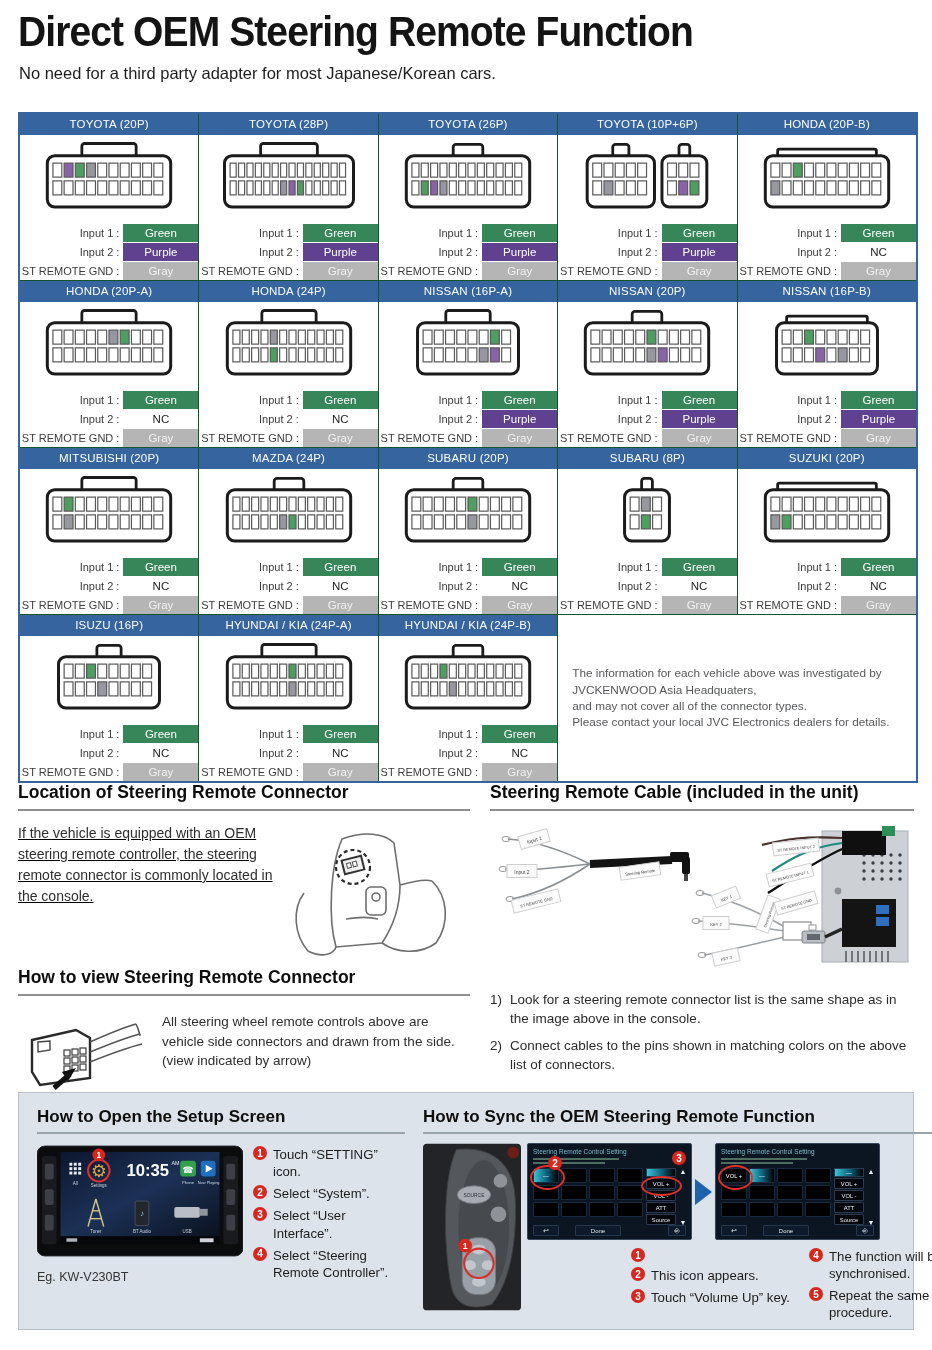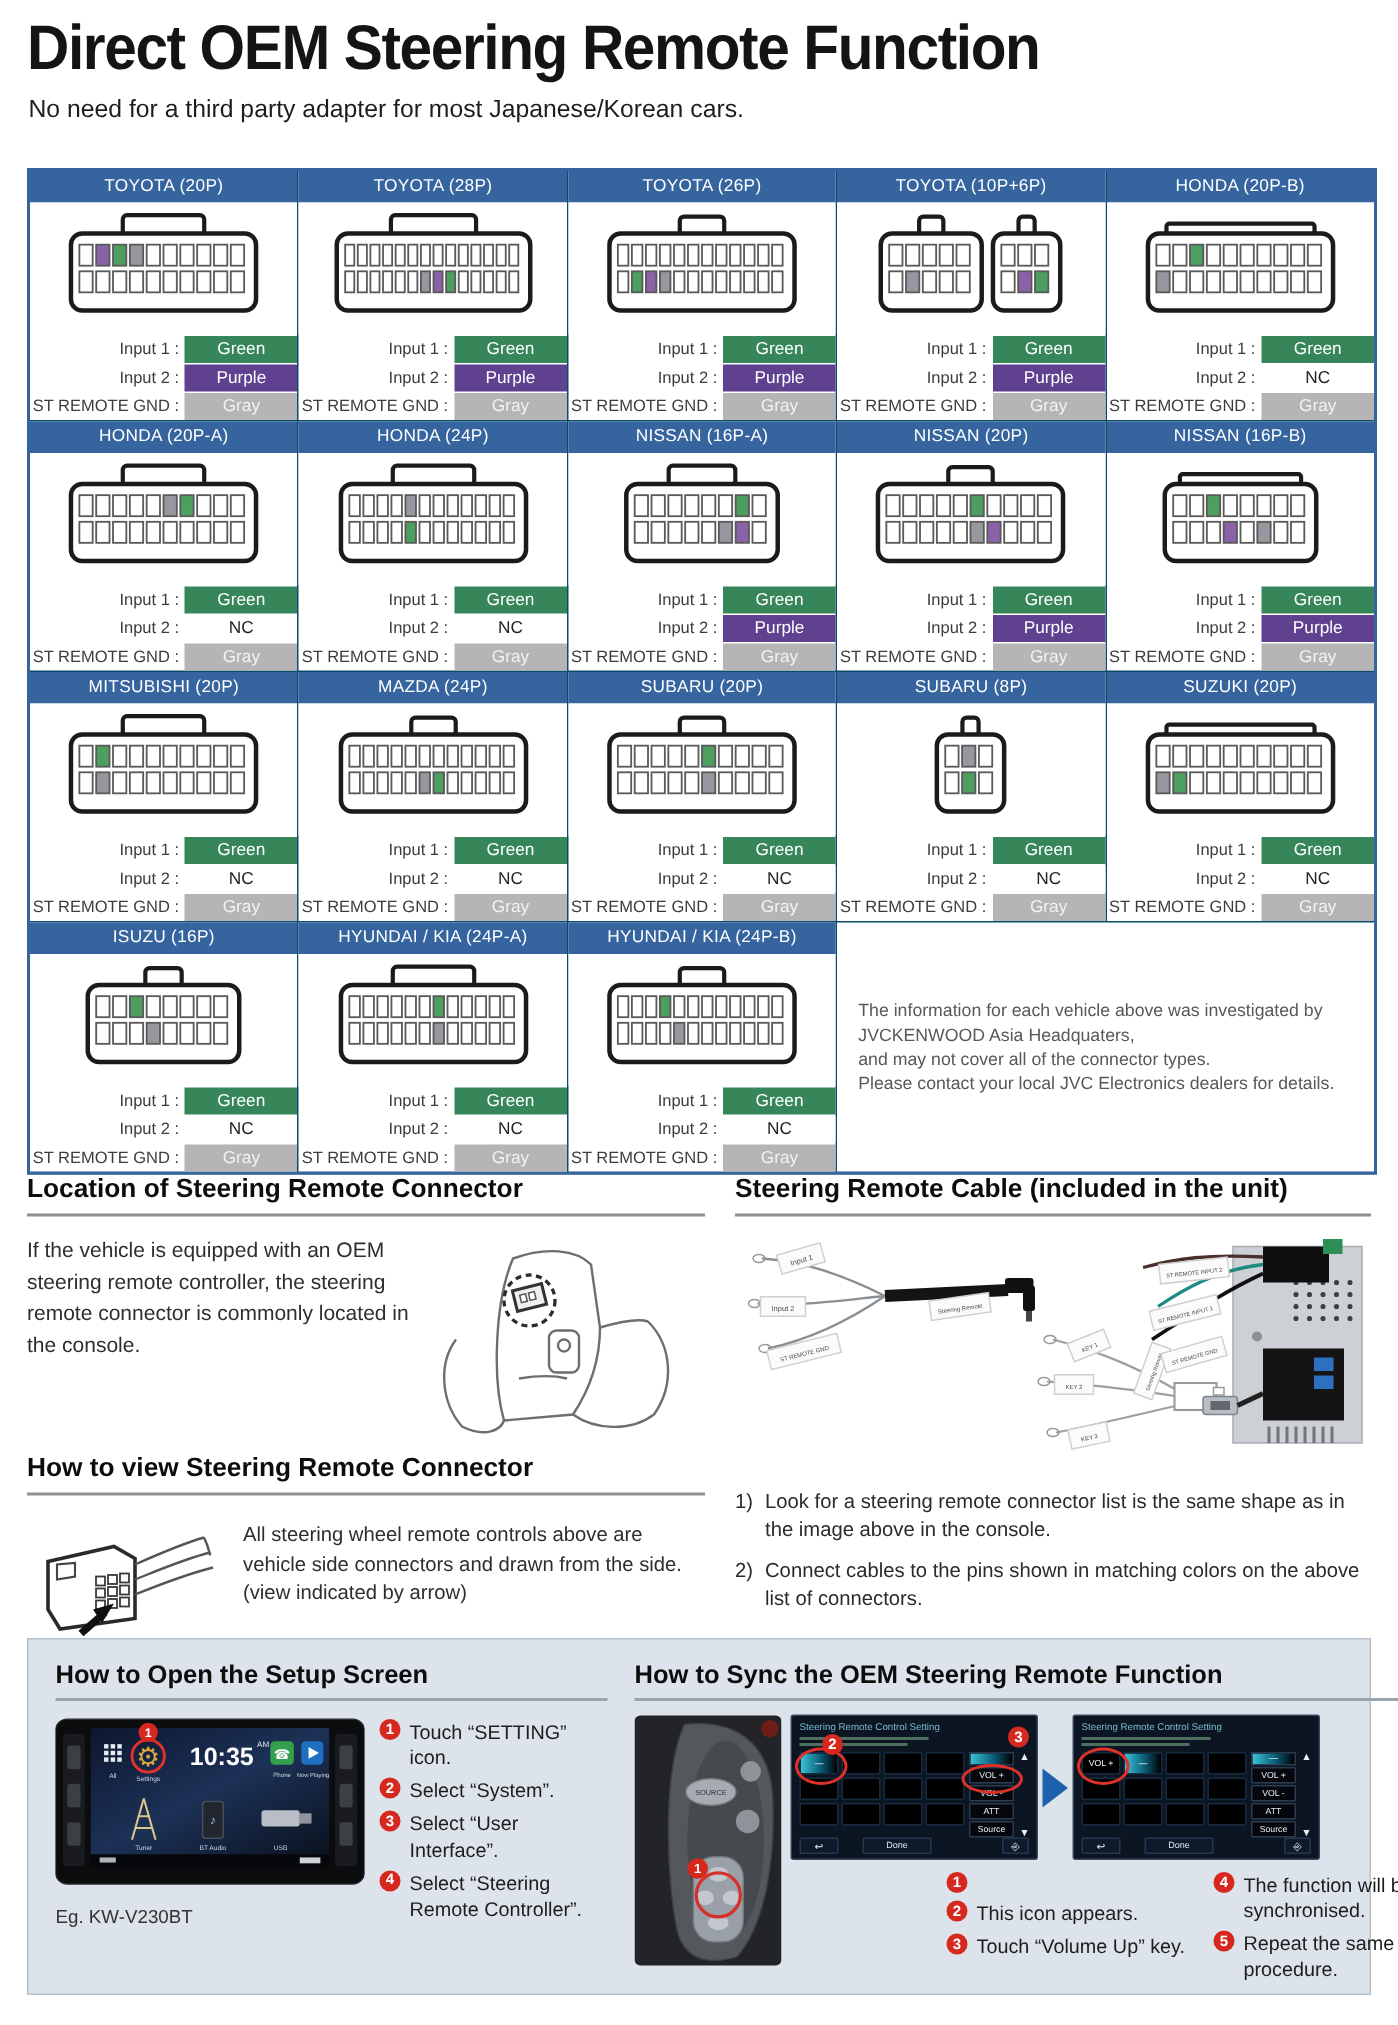--- a/index.html
+++ b/index.html
@@ -1,39 +1,39 @@
 <!DOCTYPE html>
 <html><head>
 <meta charset="utf-8">
 <style>
   html,body{margin:0;padding:0;background:#fff;}
   #doc{position:relative;width:932px;height:1350px;background:#fff;font-family:"Liberation Sans",sans-serif;overflow:hidden;}
   
   .title{position:absolute;left:18px;top:8px;font-size:42px;font-weight:bold;letter-spacing:-1px;color:#141414;transform:scaleX(.93);transform-origin:left;white-space:nowrap;}
   .subtitle{position:absolute;left:19px;top:64px;font-size:16.5px;color:#1d1d1d;}
   
-  .conn-table{position:absolute;left:18px;top:112px;width:896px;display:grid;grid-template-columns:repeat(5,1fr);border:2px solid #35649e;background:#0c4a6e;grid-gap:1px;}
+  .conn-table{position:absolute;left:18px;top:112px;width:896px;display:grid;grid-template-columns:repeat(5,1fr);border:2px solid #35649e;background:#14532d;grid-gap:1px;}
   .cell{background:#fff;display:flex;flex-direction:column;}
   .cell-head{background:#35649e;color:#fff;font-size:11.5px;text-align:center;height:21px;line-height:21px;letter-spacing:.2px;}
   .cell-img{height:88px;display:flex;align-items:center;justify-content:center;background:#fff;}
   .vrow{display:flex;height:18px;margin-top:1px;align-items:stretch;}
   .vlab{flex:1;text-align:right;font-size:11px;color:#3c3c3c;line-height:18px;padding-right:4px;white-space:nowrap;}
   .chip{width:75px;text-align:center;font-size:11.5px;line-height:18px;color:#fff;}
   .c-green{background:#37865a;}
   .c-purple{background:#5f4190;}
   .c-gray{background:#b5b5b6;color:#f2f2f2;}
   .c-nc{background:#fff;color:#222;}
   .cell:last-child .vrow:last-child{margin-bottom:2px;}
   .note-cell{grid-column:span 2;background:#fff;display:flex;flex-direction:column;justify-content:center;padding:10px 14px;box-sizing:border-box;}
   .note-line{font-size:11.8px;color:#57585a;line-height:1.38;}
   
   .mid{position:absolute;left:18px;top:782px;width:896px;display:grid;grid-template-columns:452px 424px;grid-column-gap:20px;}
   h2.sec{font-size:17.5px;font-weight:bold;color:#0d0d0d;margin:0;}
   .rule{height:2px;background:#8f8f8f;margin-top:6px;}
-  .loc-row{display:flex;margin-top:12px;}
+  .loc-row{display:flex;margin-top:12px;text-decoration:underline;}
   .loc-body{width:262px;font-size:14px;color:#2e2e2e;line-height:1.5;}
   .view-head{margin-top:14px;}
   .view-row{display:flex;margin-top:12px;align-items:flex-start;}
   .view-body{width:300px;font-size:13.5px;color:#2e2e2e;line-height:1.45;margin-left:14px;margin-top:4px;}
   .numsteps{margin-top:16px;}
   .numstep{display:flex;font-size:13.5px;color:#2b2b2b;line-height:1.4;margin-bottom:8px;}
   .numstep .n{width:20px;flex:0 0 20px;}
   
   .panel{position:absolute;left:18px;top:1092px;width:896px;height:238px;background:#dce3ea;border:1px solid #b7c1cb;box-sizing:border-box;padding:14px 18px;display:grid;grid-template-columns:368px 1fr;grid-column-gap:18px;}
   .panel h2.sec{font-size:17px;}

